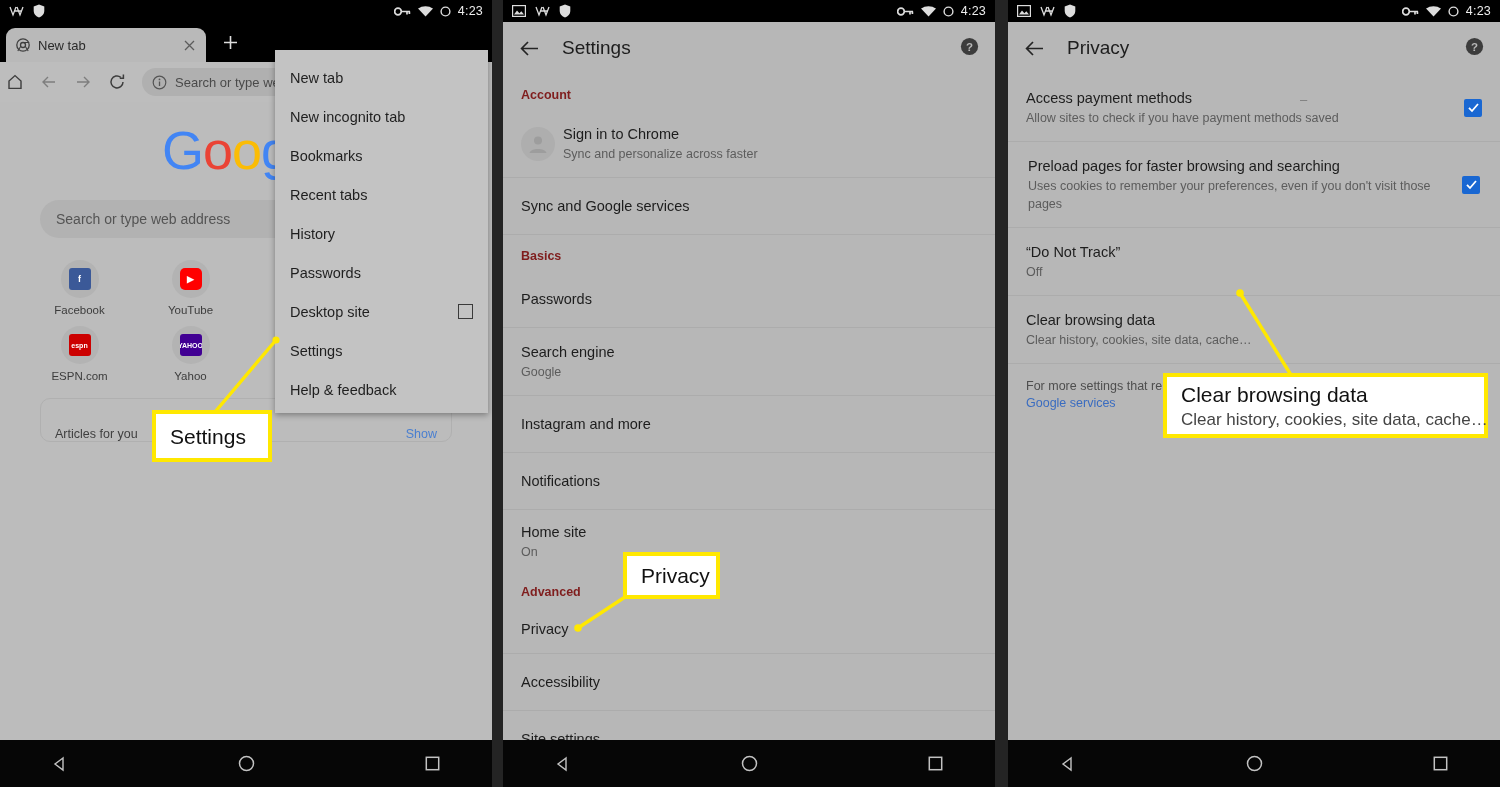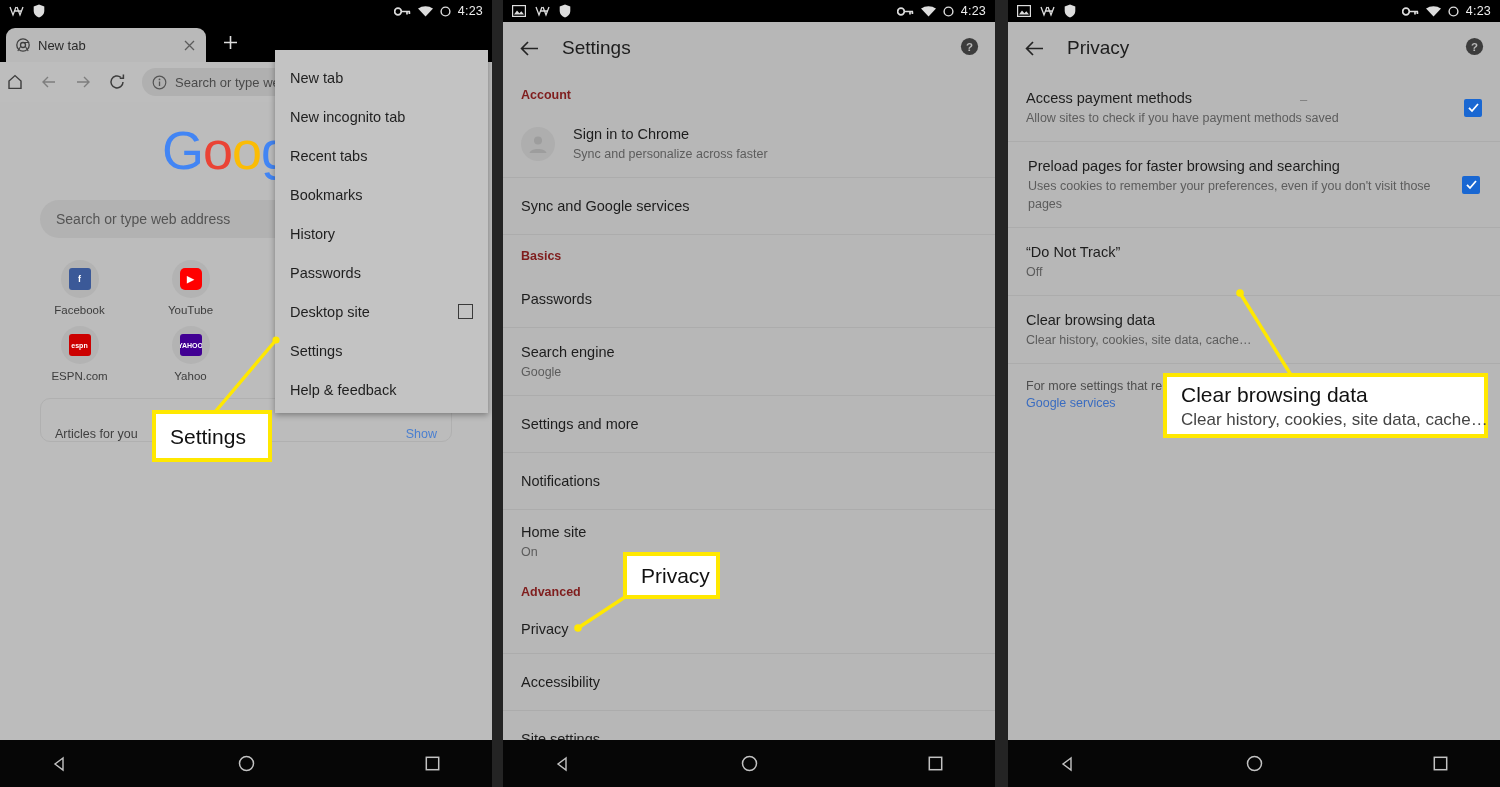--- a/index.html
+++ b/index.html
@@ -93,21 +93,21 @@
 
   
   .appbar { height: 52px; display: flex; align-items: center; padding: 0 16px; gap: 22px; background: #b7b7b7; }
   .appbar-title { font-size: 19px; color: #1d1d1d; }
   .appbar .help { margin-left: auto; }
 
   .slist { background: #b7b7b7; }
   .sect-hdr { font-size: 12.5px; font-weight: bold; color: #7f1d1d; padding: 14px 18px 8px 18px; }
   .srow {
     position: relative; padding: 14px 18px; border-bottom: 1px solid #acacac;
-    display: flex; align-items: center; gap: 18px;
+    display: flex; align-items: center; gap: 8px;
   }
   .srow.noline { border-bottom: none; }
   .srow-main { flex: 1; min-width: 0; }
   .srow-title { font-size: 14.5px; color: #1d1d1d; line-height: 20px; }
   .srow-sub { font-size: 12.5px; color: #5c5c5c; line-height: 18px; margin-top: 1px; }
   .avatar { width: 34px; height: 34px; border-radius: 50%; background: #aeaeae; display: flex; align-items: center; justify-content: center; }
   .cbx {
     width: 18px; height: 18px; background: #1967d2; border-radius: 2px;
     display: flex; align-items: center; justify-content: center; flex: 0 0 auto;
   }
@@ -263,24 +263,24 @@
     </div>
 
     <div class="menu">
       <div class="menu-item">
           <span>New tab</span>
         </div>
       <div class="menu-item">
           <span>New incognito tab</span>
         </div>
       <div class="menu-item">
+          <span>Bookmarks</span>
+        </div>
+      <div class="menu-item">
           <span>Recent tabs</span>
-        </div>
-      <div class="menu-item">
-          <span>Bookmarks</span>
         </div>
       <div class="menu-item">
           <span>History</span>
         </div>
       <div class="menu-item">
           <span>Passwords</span>
         </div>
       <div class="menu-item">
         <span>Desktop site</span>
         <span class="chk"></span>
@@ -384,21 +384,21 @@
           </div>
         </div>
       <div class="srow">
         <div class="srow-main">
           <div class="srow-title">Search engine</div>
           <div class="srow-sub">Google</div>
         </div>
       </div>
       <div class="srow" style="padding:18px">
           <div class="srow-main">
-            <div class="srow-title">Settings and more</div>
+            <div class="srow-title">Instagram and more</div>
           </div>
         </div>
       <div class="srow" style="padding:18px">
           <div class="srow-main">
             <div class="srow-title">Notifications</div>
           </div>
         </div>
       <div class="srow noline" style="padding:12px 18px 6px 18px">
         <div class="srow-main">
           <div class="srow-title">Home site</div>

